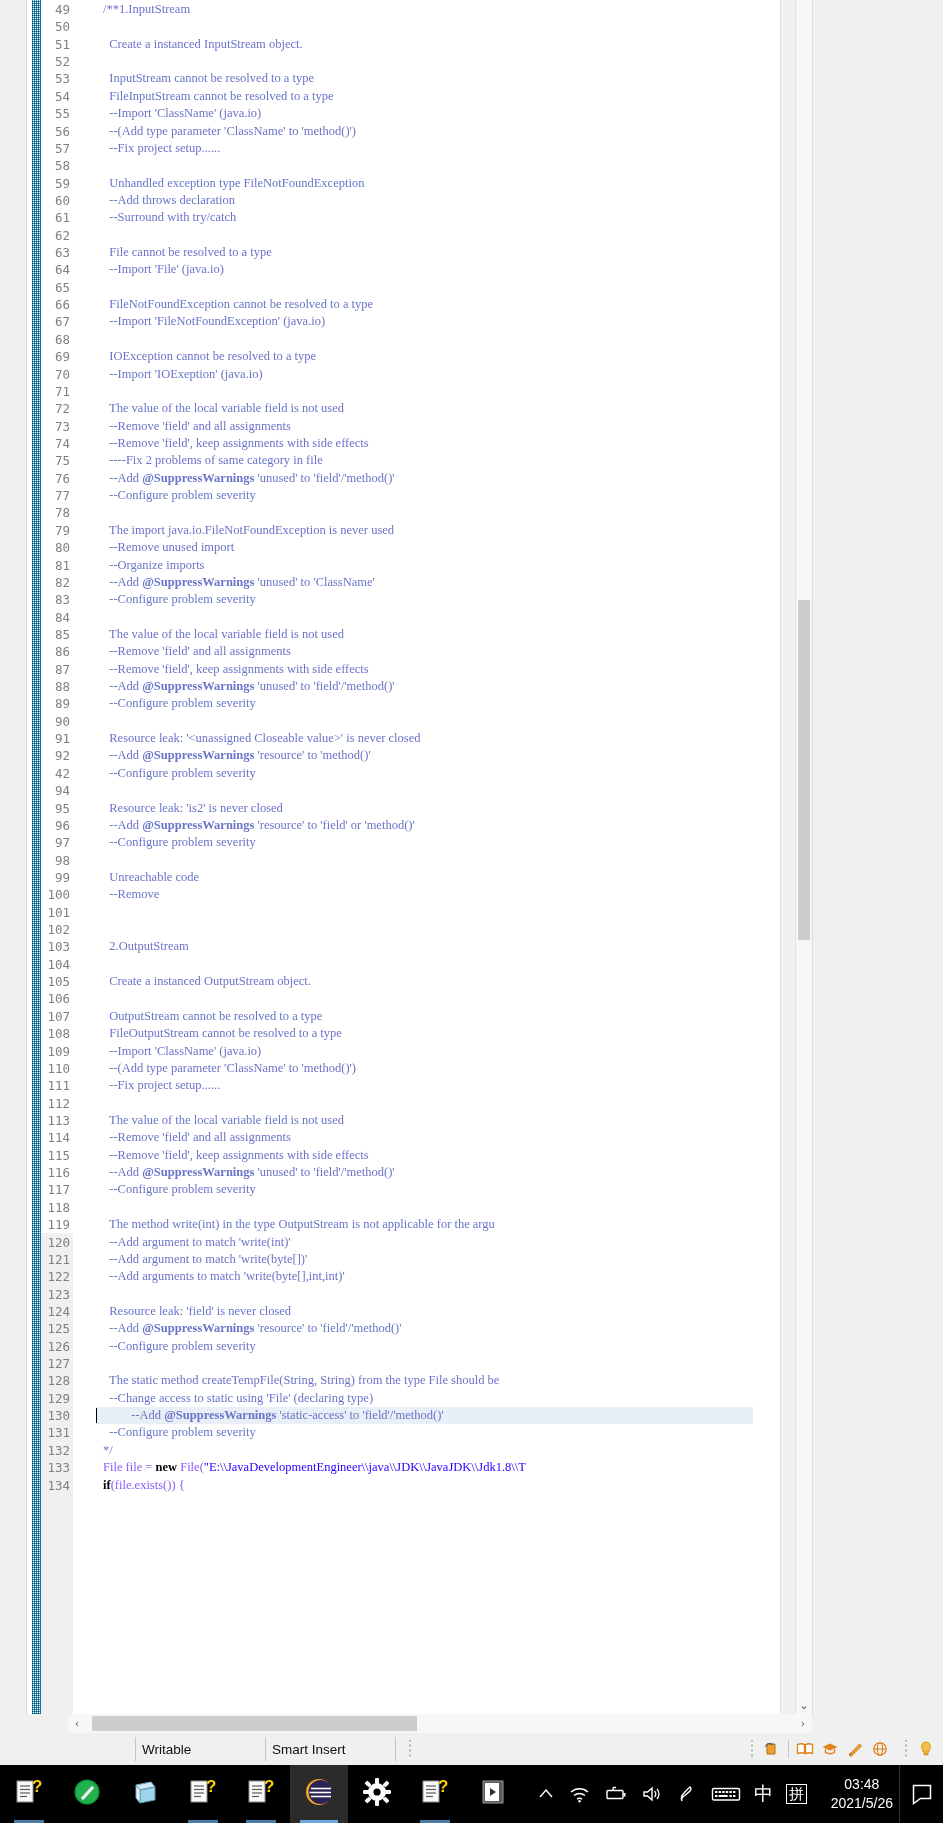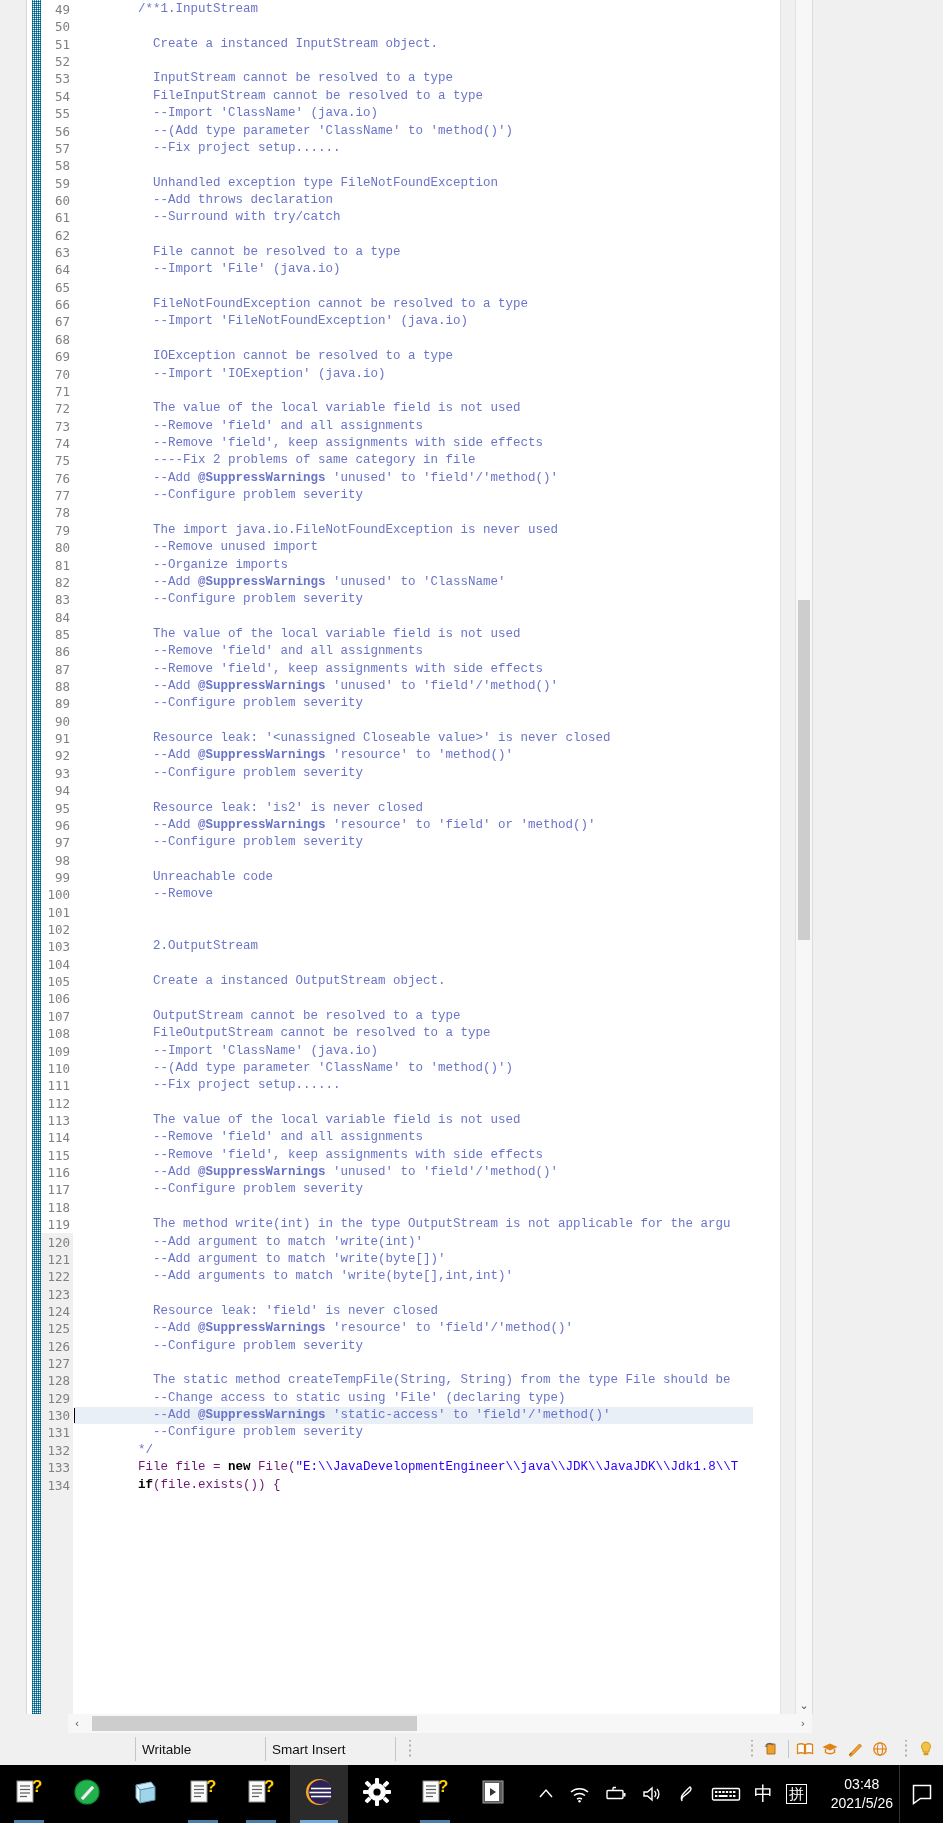--- a/index.html
+++ b/index.html
@@ -82,49 +82,50 @@
   }
 
   
   .code-area {
     position: absolute;
     left: 74px; top: 0;
     width: 679px;
     height: 1714px;
     background: #ffffff;
     overflow: hidden;
-    font-family: Liberation Mono, monospace;
+    font-family: Liberation Serif, serif;
     font-size: 12.5px;
     line-height: 17.36px;
     white-space: pre;
     padding-top: 1px;
   }
   .code-area .cl {
     display: block;
     height: 17.36px;
     position: relative;
     padding-left: 4px;
   }
   .code-area .cl.hl {
     background: #e8eff7;
+    margin-left: 22px;
   }
   .code-area .cl.hl::before {
     content: "";
     position: absolute;
     left: 0; top: 1px;
     width: 1px; height: 15px;
     background: #000;
   }
 
   
   .cmt  { color: #6a74c9; }   
   .tag  { color: #6a74c9; font-weight: bold; text-align: right; }  
   .kw   { color: #000000; font-weight: bold; }  
   .str  { color: #2a00ff; }   
-  .plain{ color: #701a75; }
+  .plain{ color: #8b5cf6; }
 
   
   .code-right-pad {
     position: absolute;
     left: 753px; top: 0;
     width: 27px; height: 1714px;
     background: #ffffff;
   }
   .overview-ruler {
     position: absolute;
@@ -323,21 +324,21 @@
         <span class="ln">83</span>
         <span class="ln">84</span>
         <span class="ln">85</span>
         <span class="ln">86</span>
         <span class="ln">87</span>
         <span class="ln">88</span>
         <span class="ln">89</span>
         <span class="ln">90</span>
         <span class="ln">91</span>
         <span class="ln">92</span>
-        <span class="ln">93</span>
+        <span class="ln">42</span>
         <span class="ln">94</span>
         <span class="ln">95</span>
         <span class="ln">96</span>
         <span class="ln">97</span>
         <span class="ln">98</span>
         <span class="ln">99</span>
         <span class="ln">100</span>
         <span class="ln">101</span>
         <span class="ln">102</span>
         <span class="ln">103</span>

